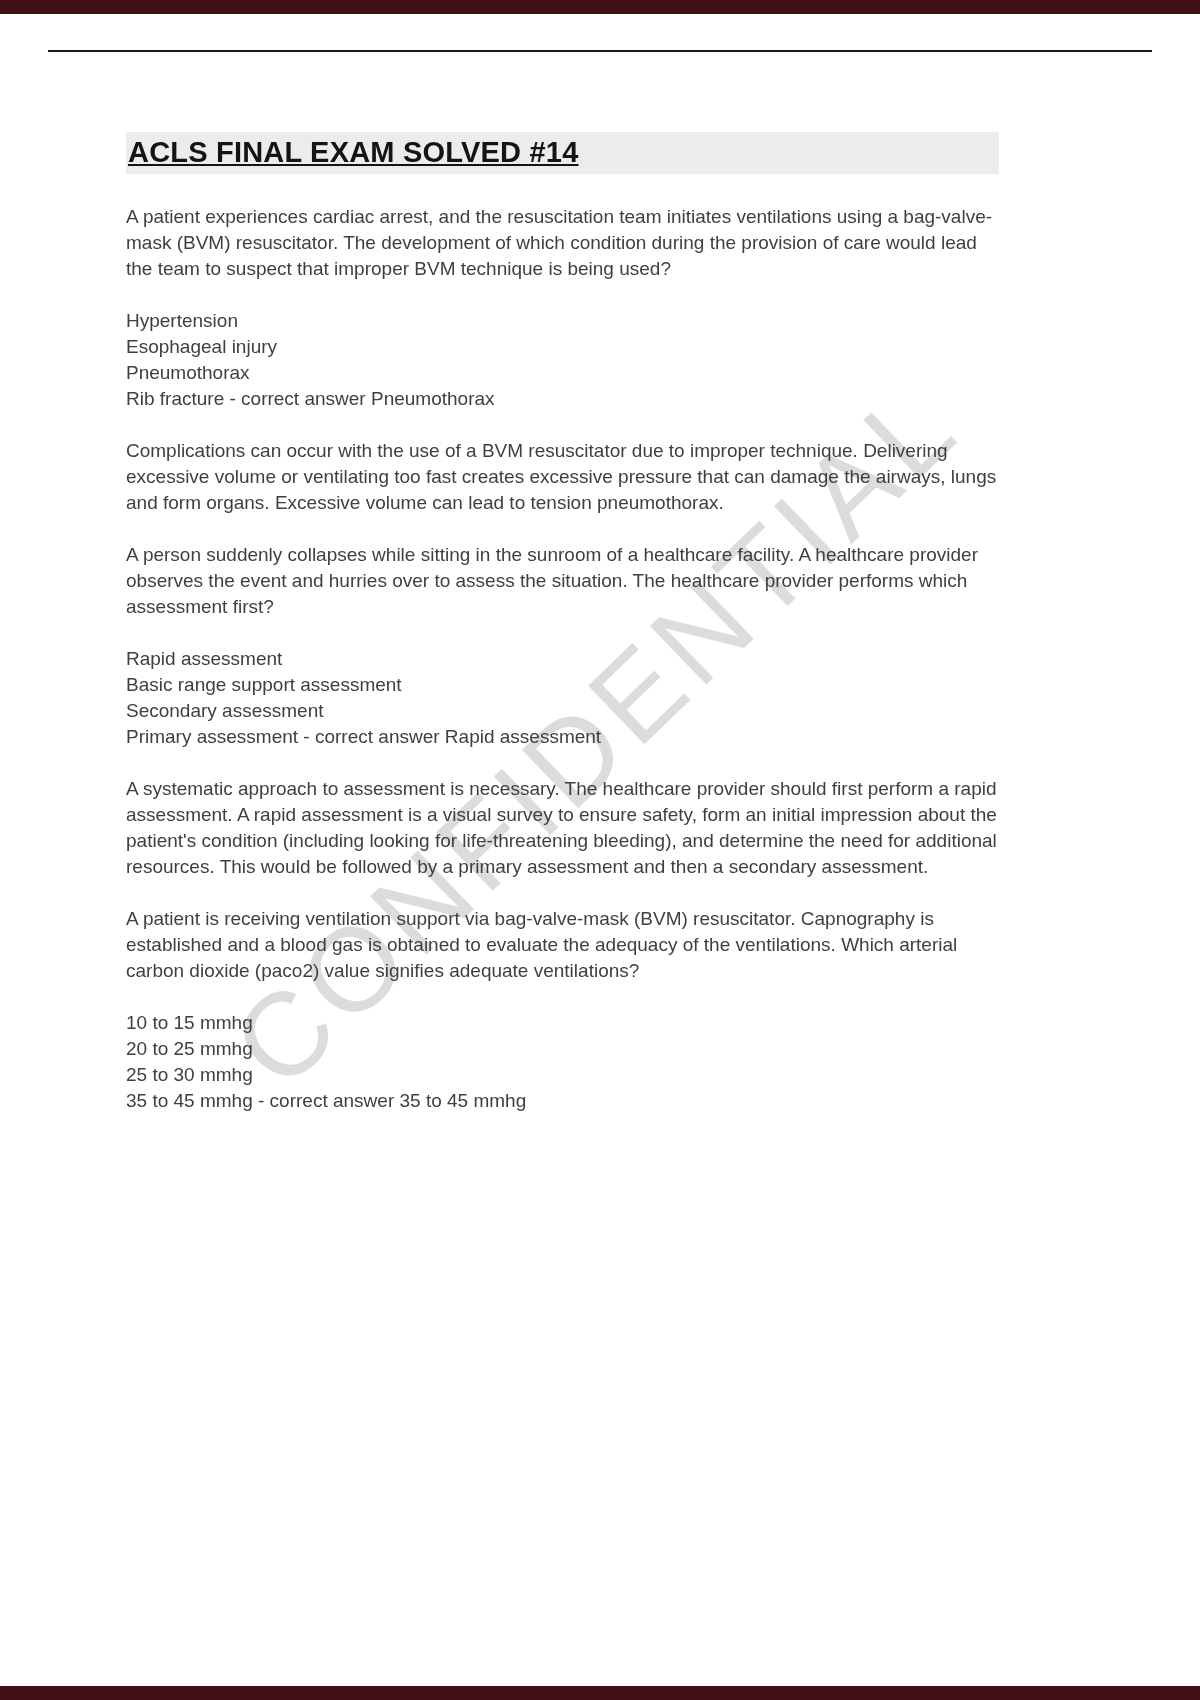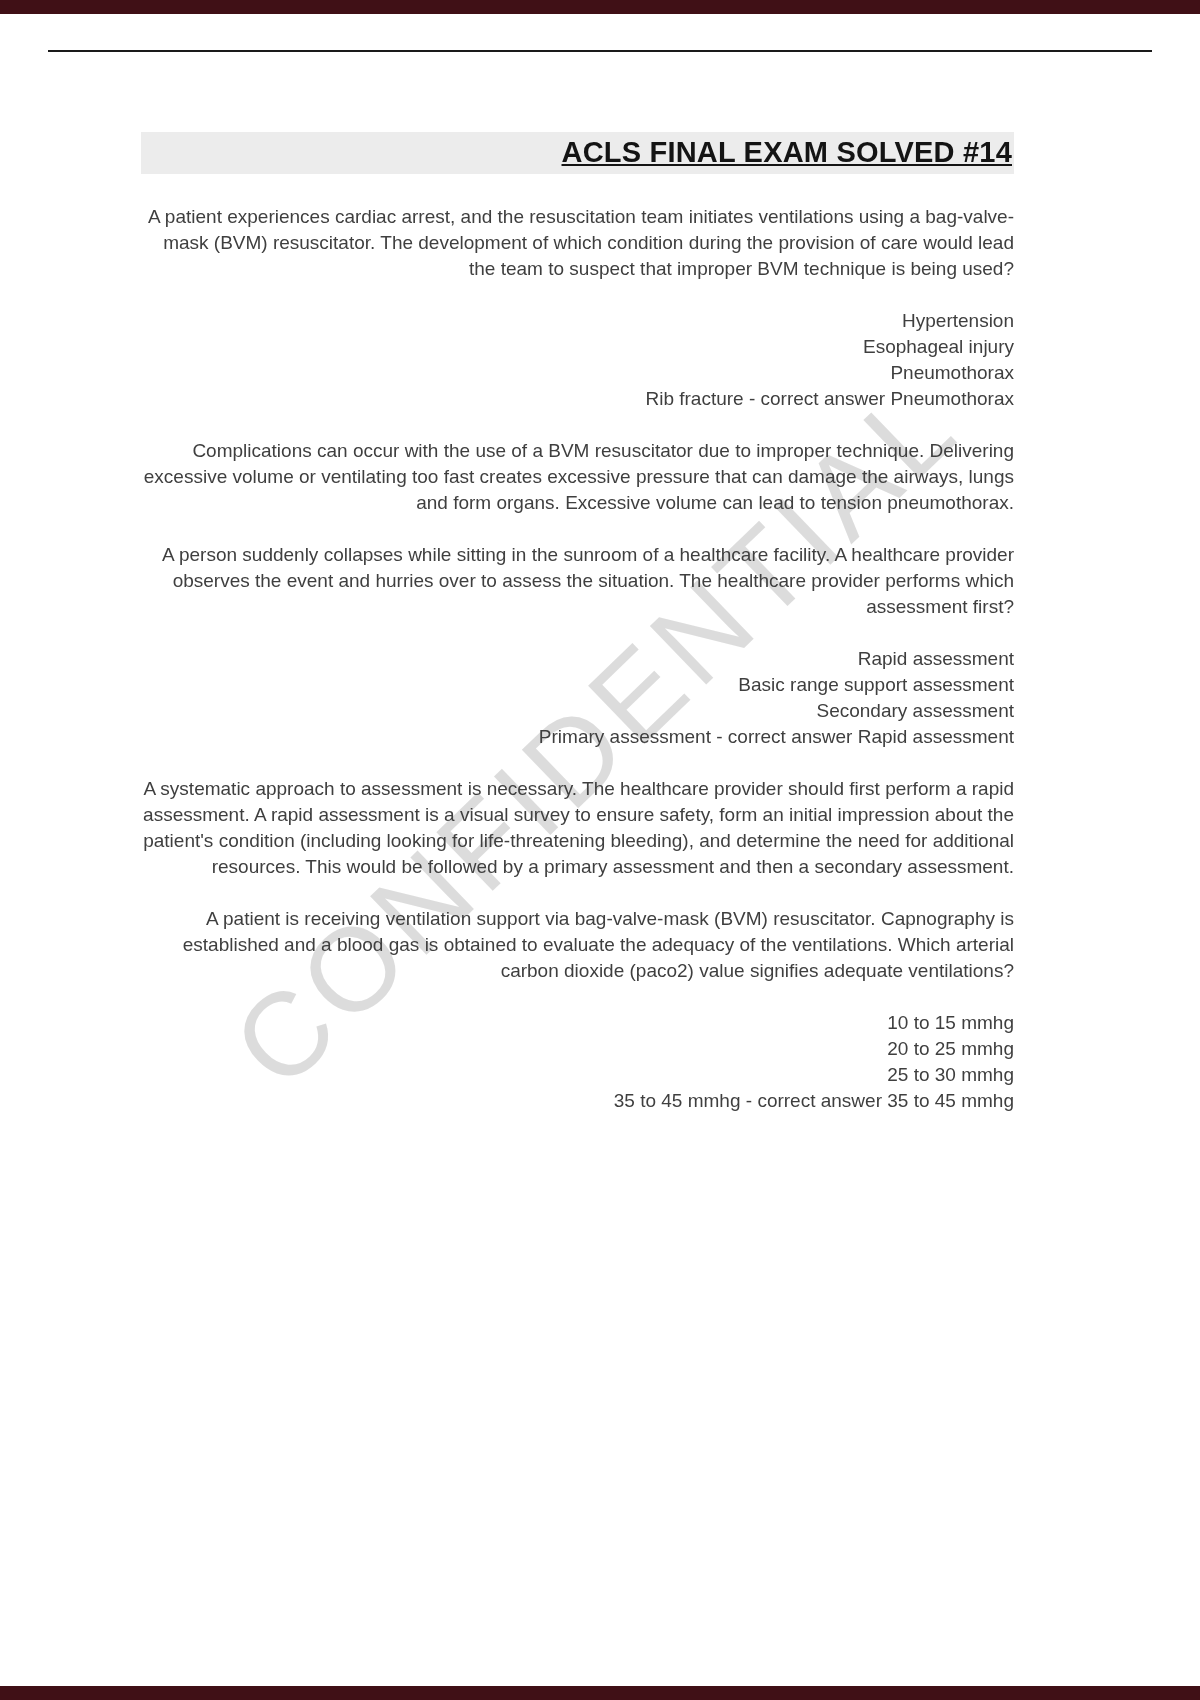--- a/index.html
+++ b/index.html
@@ -49,28 +49,27 @@
     letter-spacing: 7px;
     color: #8f8f8f;
     opacity: 0.30;
     white-space: nowrap;
     z-index: 1;
     user-select: none;
     pointer-events: none;
   }
   .content {
     position: absolute;
-    left: 141px;
+    left: 126px;
     top: 132px;
     width: 873px;
     color: #3f3f3f;
     font-size: 19px;
     line-height: 26px;
     z-index: 2;
-    text-align: right;
   }
   .title-bar {
     background: #ececec;
     padding: 3px 2px 5px 2px;
     margin-bottom: 30px;
   }
   .doc-title {
     font-size: 29px;
     line-height: 34px;
     font-weight: bold;

